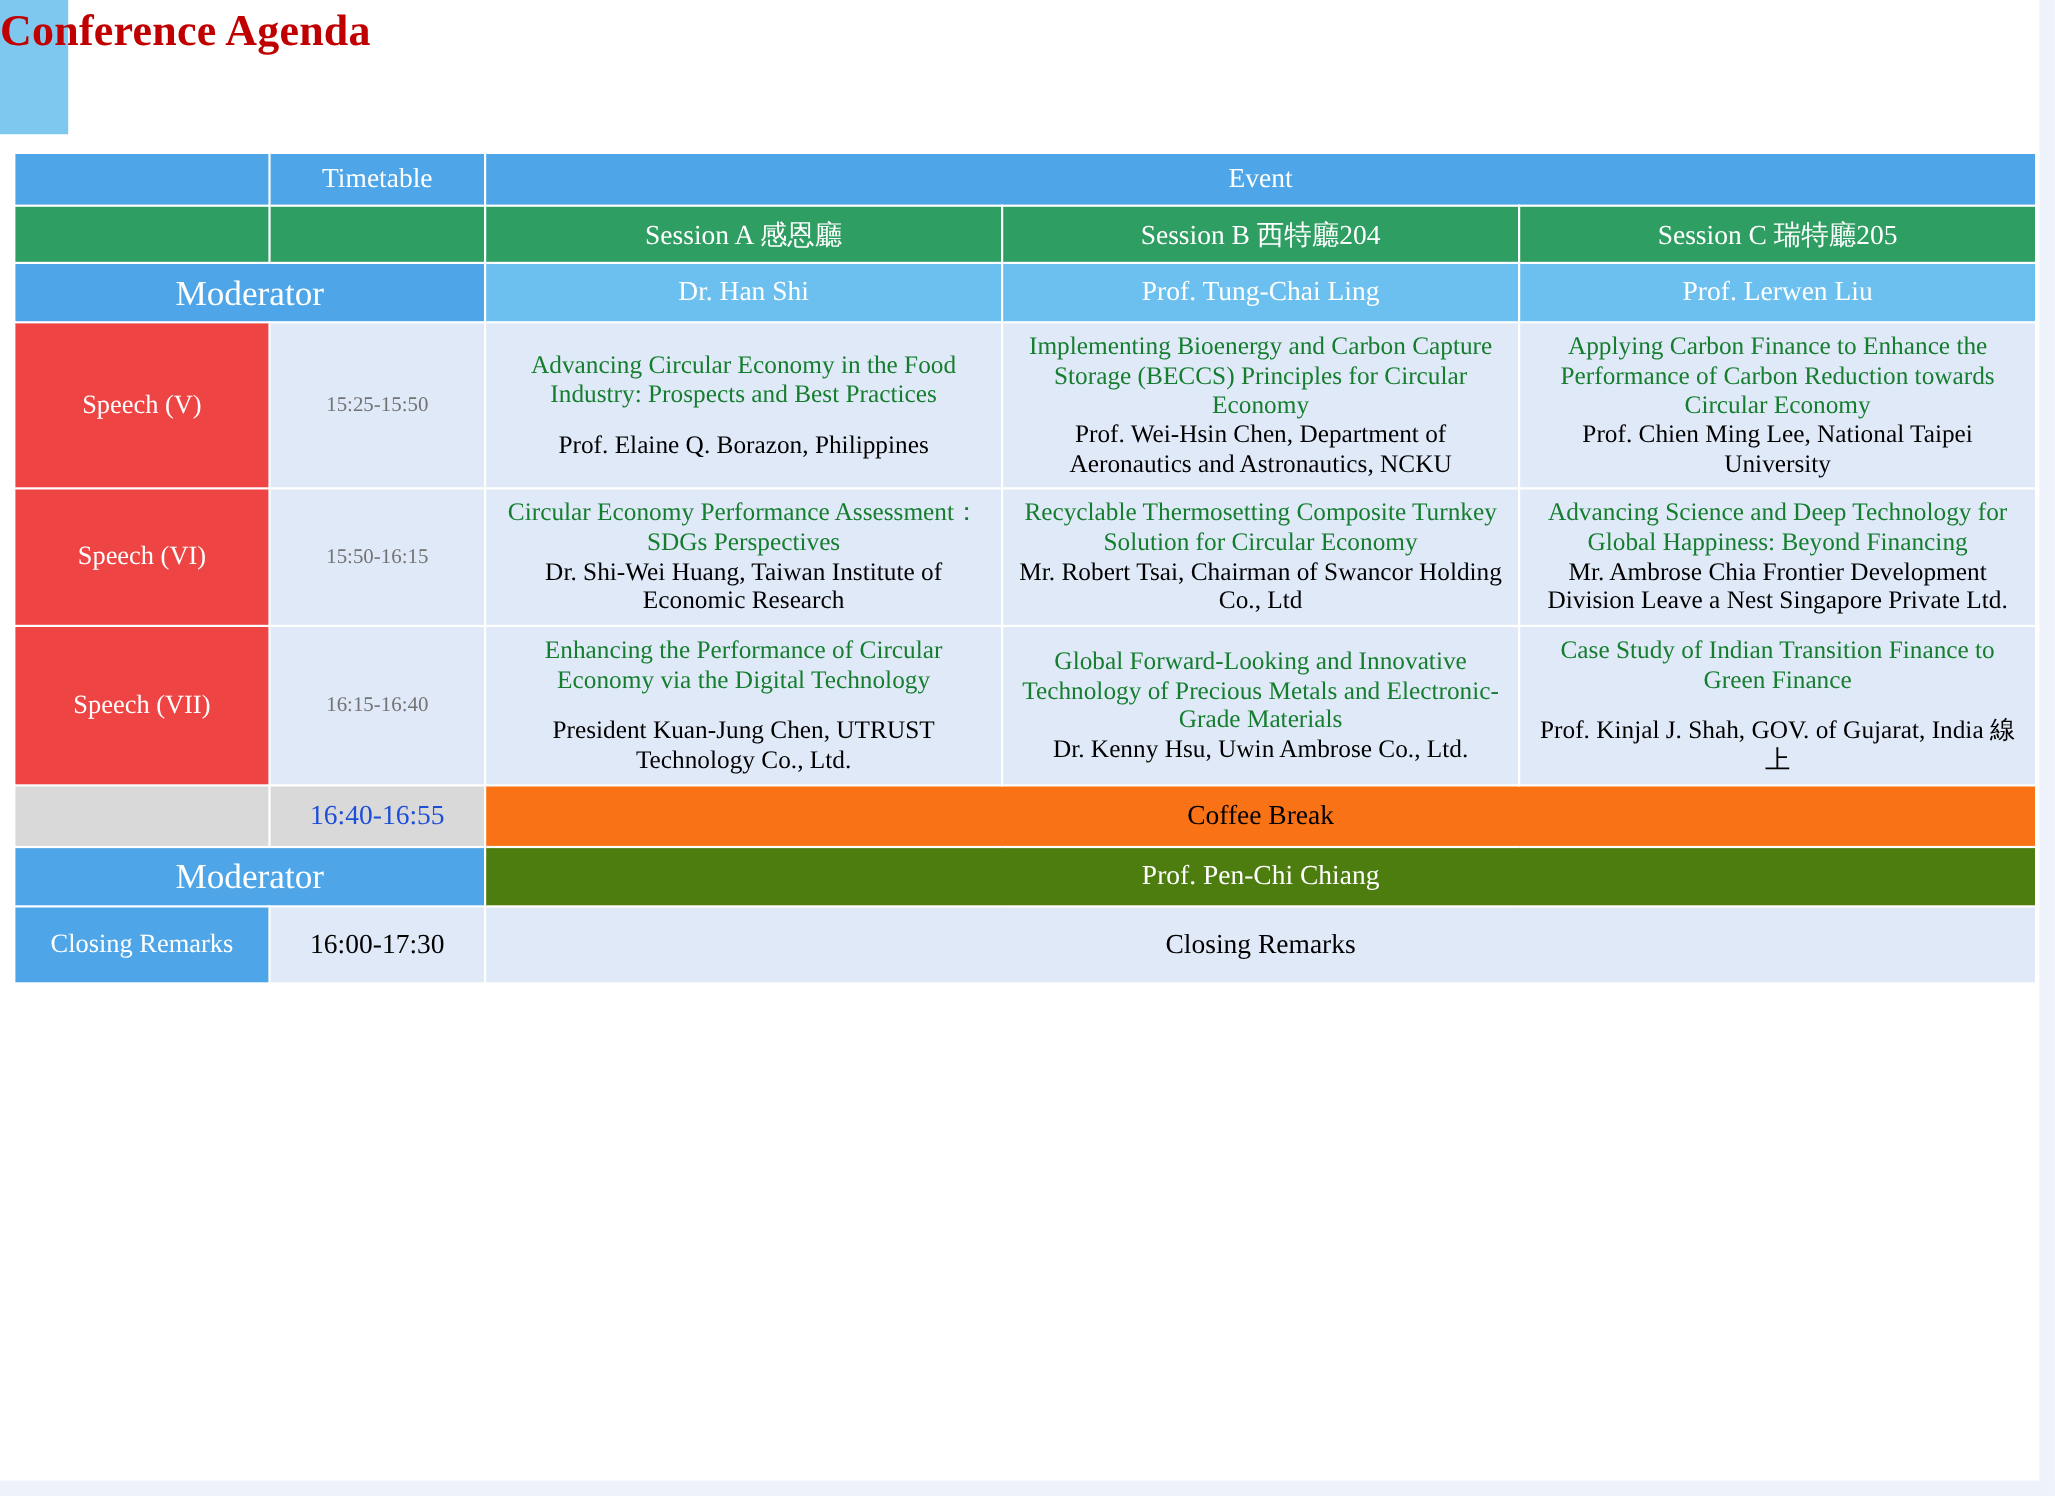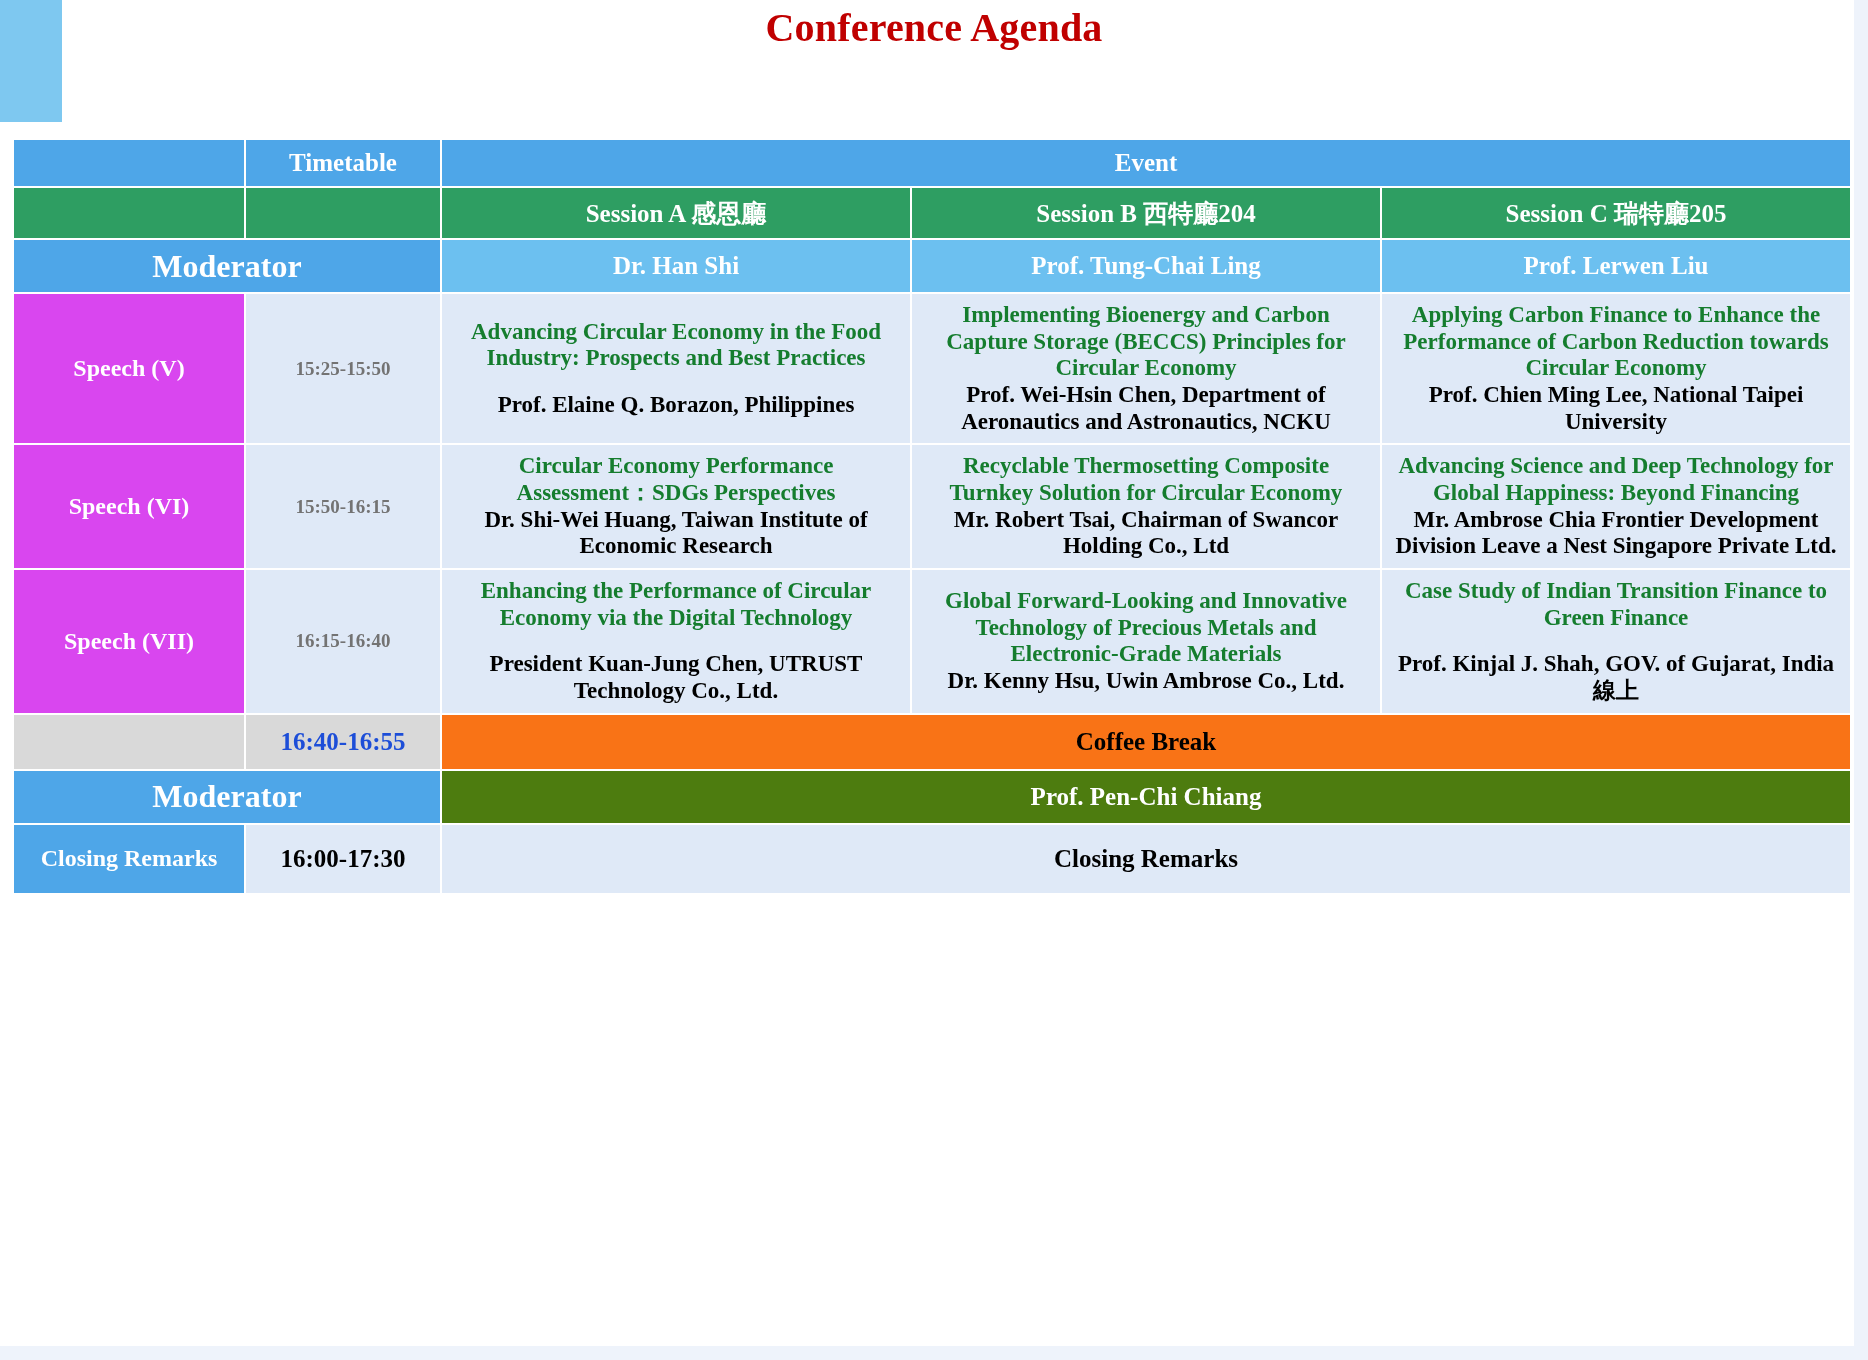--- a/index.html
+++ b/index.html
@@ -41,21 +41,21 @@
     position: absolute;
     left: 0;
     bottom: 0;
     width: 1868px;
     height: 14px;
     background: #eef3fb;
   }
 
   .title-block {
     position: relative;
-    text-align: center;
+    text-align: left;
     padding-top: 4px;
     color: #c00000;
     font-weight: bold;
     line-height: 1.22;
   }
   .title-line1 {
     font-size: 40px;
     letter-spacing: 0.2px;
   }
   .title-line2 {
@@ -71,21 +71,21 @@
     left: 12px;
     top: 138px;
     width: 1838px;
     border-collapse: collapse;
     table-layout: fixed;
   }
   table.agenda td {
     border: 2px solid #ffffff;
     vertical-align: middle;
     text-align: center;
-    font-weight: bold;
+    font-weight: normal;
   }
 
   
   col.c-label { width: 232px; }
   col.c-time  { width: 196px; }
   col.c-a     { width: 470px; }
   col.c-b     { width: 470px; }
   col.c-c     { width: 470px; }
 
   .hdr-blue {
@@ -112,21 +112,21 @@
     font-size: 25px;
     height: 50px;
   }
   .mod-name-wide {
     background: #4d7c0f;
     color: #ffffff;
     font-size: 25px;
     height: 50px;
   }
   .row-label {
-    background: #d946ef;
+    background: #ef4444;
     color: #ffffff;
     font-size: 24px;
   }
   .row-time {
     background: #dfe9f7;
     color: #737373;
     font-size: 19px;
     margin-top: 43px;
   }
   .cell-body {

